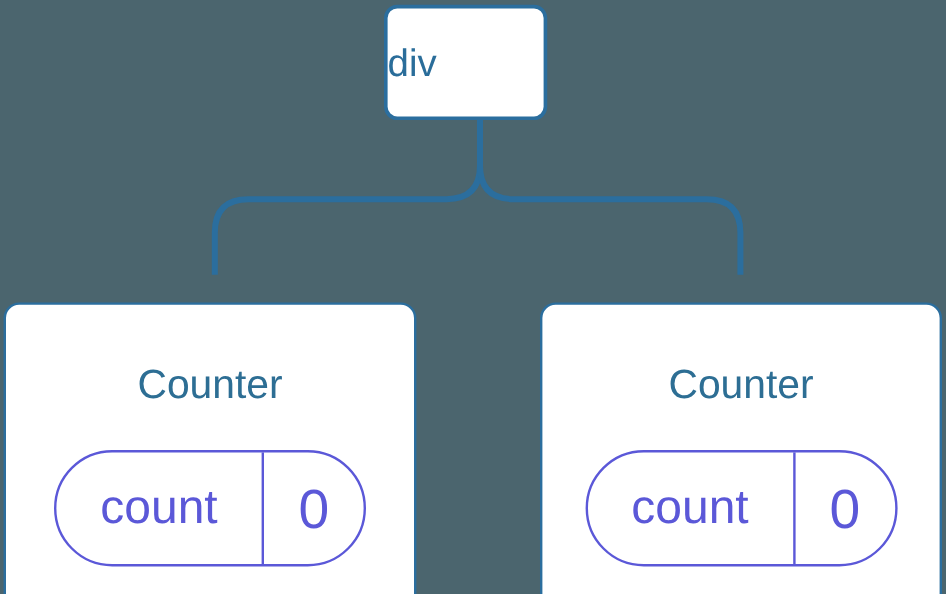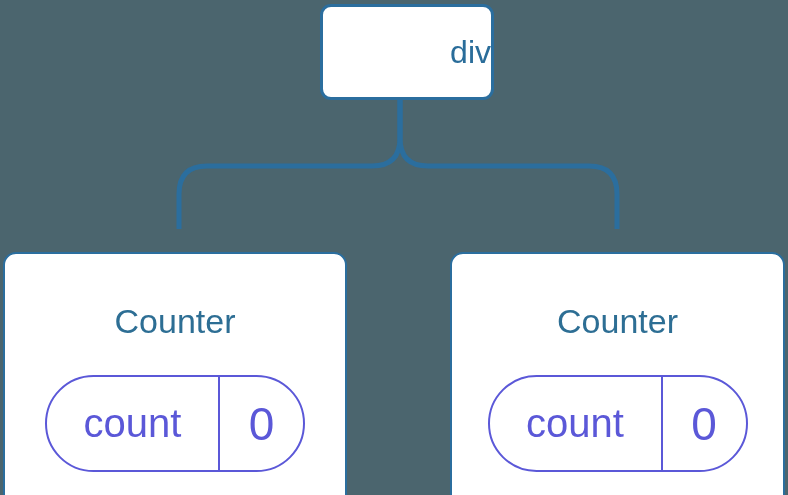--- a/index.html
+++ b/index.html
@@ -14,25 +14,25 @@
   html,body{width:788px;height:495px;overflow:hidden;}
   body{
     position:relative;
     background:var(--background);
     font-family:"Liberation Sans", sans-serif;
   }
   .diagram{position:absolute;inset:0;}
   .connector{position:absolute;left:0;top:0;width:788px;height:495px;pointer-events:none;}
   .connector path{fill:none;stroke:var(--line-blue);stroke-width:5px;}
   .node-root{
-    position:absolute;left:320px;top:4px;width:174px;height:96px;
+    position:absolute;left:320px;top:4px;width:136px;height:96px;
     background:var(--card-background);
     border:3px solid var(--line-blue);
     border-radius:11px;
-    display:flex;align-items:center;justify-content:flex-end;
+    display:flex;align-items:center;justify-content:flex-start;
     font-size:32px;font-weight:500;color:var(--node-text-blue);
   }
   .card{
     position:absolute;top:236px;height:320px;
     background:var(--card-background);
     border:2.5px solid var(--line-blue);
     border-radius:13px;
     margin-top:16px;
   }
   .card.left{left:3px;width:344px;}

